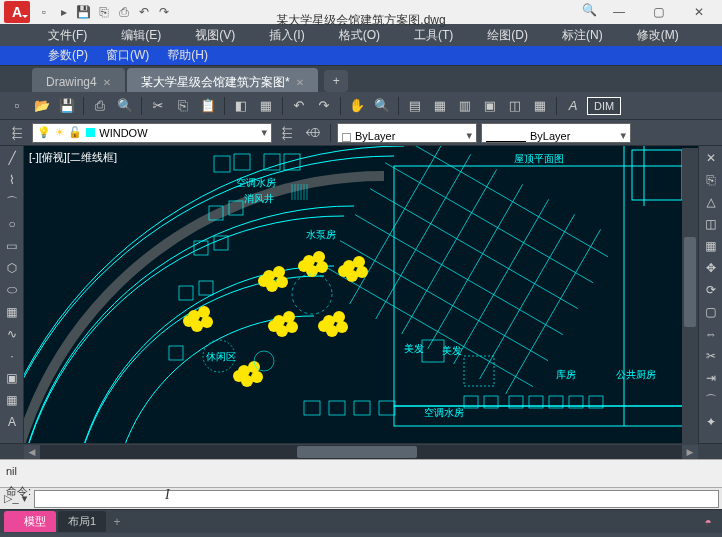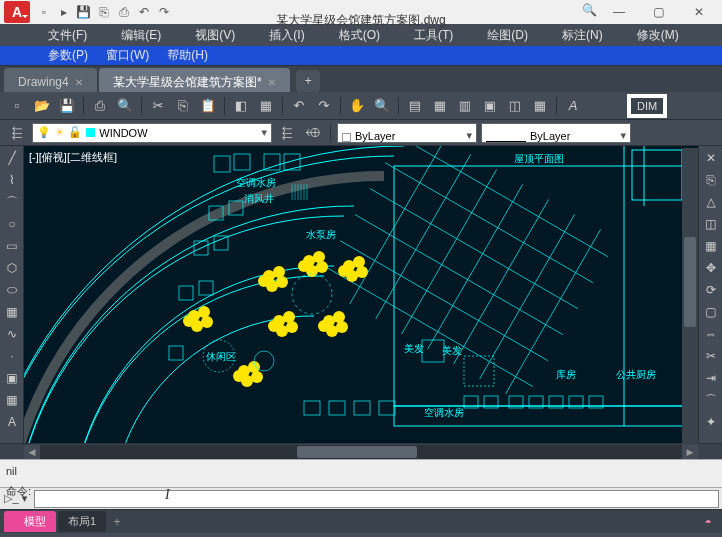--- a/index.html
+++ b/index.html
@@ -8,29 +8,29 @@
 .logo { width: 26px; height: 22px; background: #d82b2b; color: #fff; font-weight: bold; display: flex; align-items: center; justify-content: center; font-size: 14px; border-radius: 2px; position: relative; }
 .logo::after { content: ""; position: absolute; right: 2px; bottom: 2px; border: 3px solid transparent; border-top-color: #fff; }
 .qat { display: flex; gap: 4px; margin-left: 6px; }
 .qat-btn { width: 16px; height: 16px; display: flex; align-items: center; justify-content: center; color: #555; cursor: pointer; }
 .title-text { position: absolute; left: 50%; transform: translateX(-50%); color: #333; font-size: 12px; margin-top: 16px; }
 .win-controls { margin-left: auto; display: flex; gap: 2px; }
 .win-btn { width: 38px; height: 20px; display: flex; align-items: center; justify-content: center; color: #555; cursor: pointer; }
 .menubar { height: 22px; background: #434c56; display: flex; align-items: center; padding-left: 40px; gap: 18px; }
 .menu-item { padding: 2px 8px; color: #e0e0e0; cursor: pointer; }
 .menubar2 { height: 20px; background: #1d4ed8; display: flex; align-items: center; padding-left: 40px; gap: 2px; border-bottom: 1px solid #2a3138; }
-.tabbar { height: 26px; background: #3a424b; display: flex; align-items: flex-end; padding-left: 4px; gap: 2px; }
+.tabbar { height: 26px; background: #3a424b; display: flex; align-items: flex-end; padding-left: 32px; gap: 2px; }
 .doc-tab { height: 24px; padding: 4px 14px 0 14px; background: #5a6570; color: #ccc; border-radius: 4px 4px 0 0; display: flex; align-items: center; gap: 6px; cursor: pointer; }
 .doc-tab.active { background: #6b7682; color: #fff; }
 .tab-close { font-size: 10px; color: #aaa; }
 .tab-plus { width: 24px; height: 22px; display: flex; align-items: center; justify-content: center; background: #4a535d; border-radius: 4px; color: #ccc; margin-left: 4px; cursor: pointer; }
 .toolbar { height: 28px; background: #434c56; display: flex; align-items: center; padding: 0 6px; gap: 3px; border-bottom: 1px solid #2a3138; }
 .tb-btn { width: 22px; height: 22px; display: flex; align-items: center; justify-content: center; color: #ccc; cursor: pointer; border-radius: 2px; font-size: 13px; }
 .tb-sep { width: 1px; height: 18px; background: #2a3138; margin: 0 2px; }
-.tb-text { padding: 2px 6px; color: #ddd; border: 4px solid #ffffff; background: #3a424b; font-size: 11px; margin-left: 40px; }
+.tb-text { padding: 2px 6px; color: #ddd; border: 1px solid #ffffff; background: #3a424b; font-size: 11px; }
 .propbar { height: 26px; background: #434c56; display: flex; align-items: center; padding: 0 6px; gap: 4px; border-bottom: 1px solid #2a3138; }
 .layer-combo { flex: 0 0 240px; height: 20px; background: #fff; color: #000; display: flex; align-items: center; padding: 0 4px; gap: 4px; border: 1px solid #666; font-size: 11px; }
 .combo { height: 20px; background: #fff; color: #000; display: flex; align-items: flex-end; padding: 0 4px; border: 1px solid #666; font-size: 11px; position: relative; }
 .combo::after { content: "▾"; position: absolute; right: 4px; color: #555; }
 .main { display: flex; height: 297px; }
 .left-tools { width: 24px; background: #434c56; display: flex; flex-direction: column; gap: 2px; padding: 2px; border-right: 1px solid #2a3138; }
 .lt-btn { width: 20px; height: 20px; display: flex; align-items: center; justify-content: center; color: #ccc; cursor: pointer; font-size: 12px; }
 .canvas-wrap { flex: 1; position: relative; background: #001824; overflow: hidden; text-align: center; }
 .viewport-label { position: absolute; top: 3px; left: 3px; color: #fff; font-size: 11px; padding: 1px 2px; z-index: 5; }
 .canvas-svg { position: absolute; inset: 0; width: 100%; height: 100%; }

